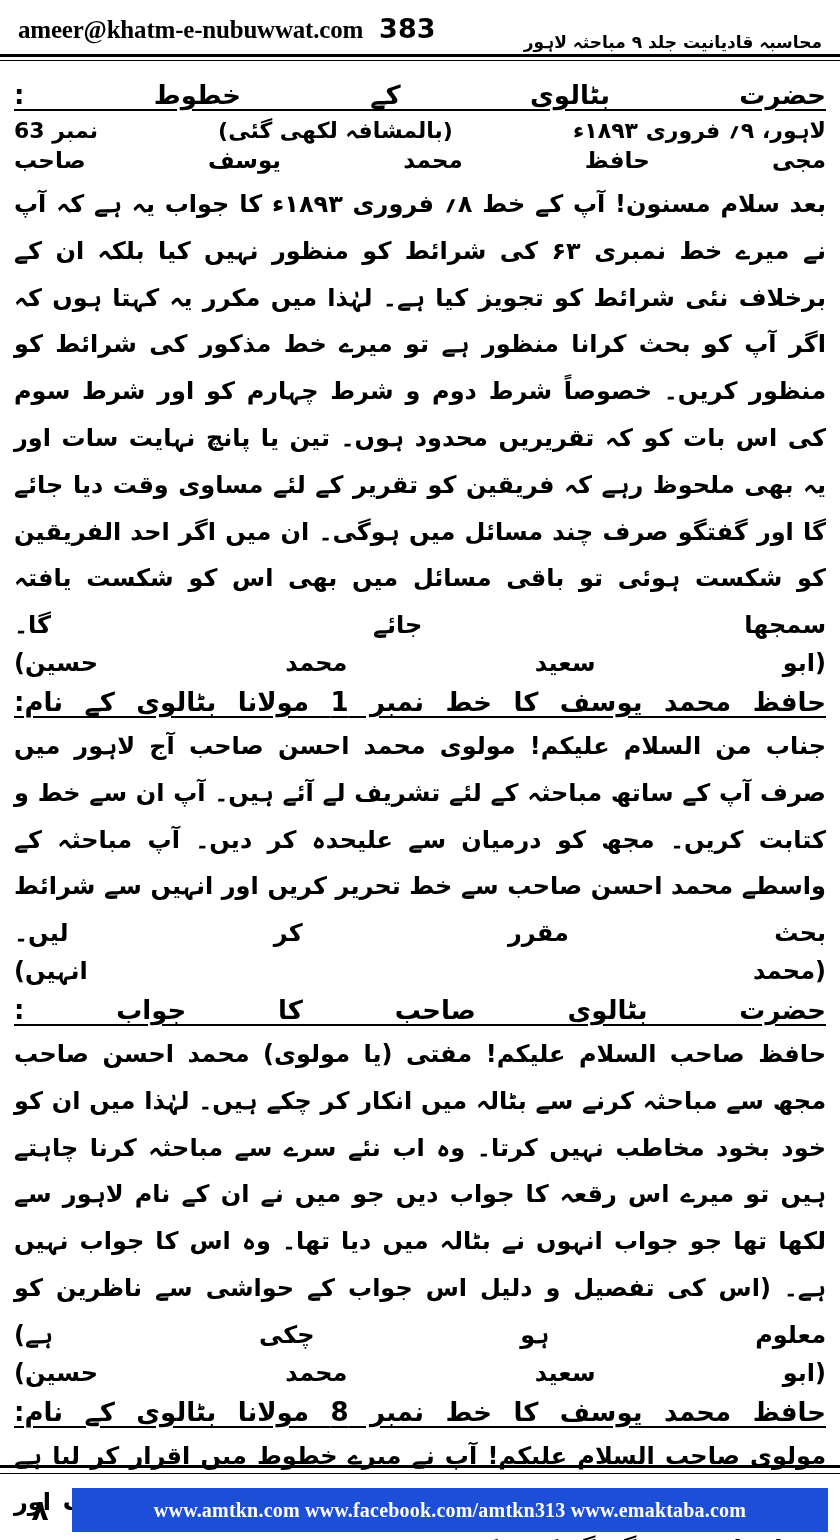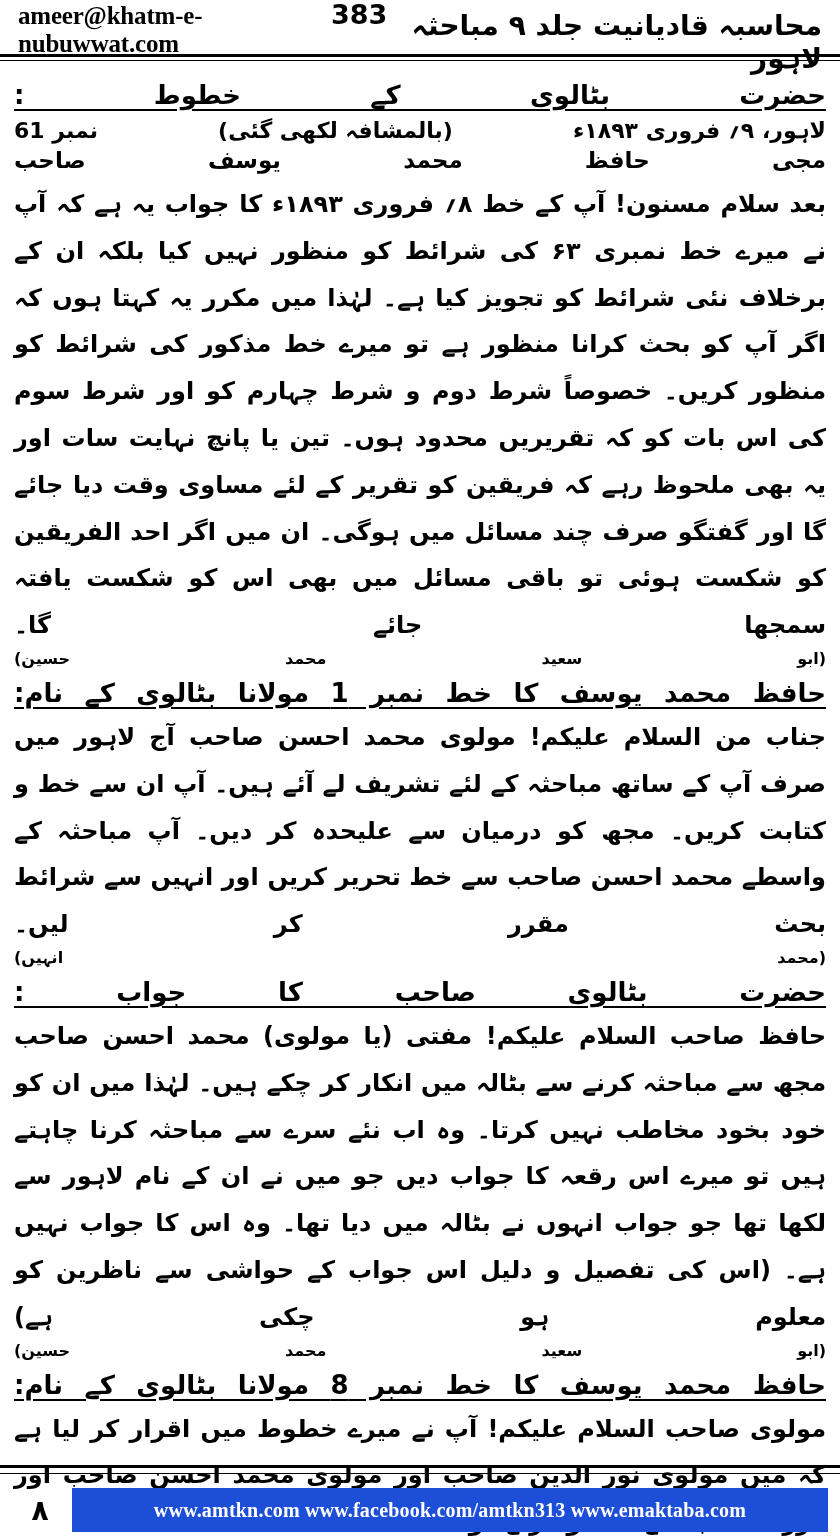--- a/index.html
+++ b/index.html
@@ -48,21 +48,21 @@
     font-size: 25px;
     font-weight: bold;
     letter-spacing: -0.2px;
   }
   .hdr-pageno {
     font-size: 27px;
     font-weight: bold;
     font-family: "DejaVu Sans", sans-serif;
   }
   .hdr-right {
-    font-size: 28px;
+    font-size: 17px;
     font-weight: bold;
     direction: rtl;
     font-family: "DejaVu Sans", sans-serif;
     margin-top: 28px;
   }
   .rule-top {
     position: absolute;
     top: 54px;
     left: 0;
     right: 0;
@@ -129,21 +129,21 @@
     font-weight: bold;
     margin: 2px 0 6px 0;
     direction: rtl;
     text-align: justify;
     text-align-last: justify;
   }
   .para.last-right { text-align-last: right; }
 
   .signature {
     direction: rtl;
-    font-size: 16px;
+    font-size: 24px;
     font-weight: bold;
     font-family: "DejaVu Sans", sans-serif;
     margin-top: -6px;
   }
   .signature.left { text-align: left; }
   .rule-bottom {
     position: absolute;
     left: 0;
     right: 0;
     bottom: 72px;
@@ -204,21 +204,21 @@
   <div class="rule-top"></div>
   <div class="rule-top2"></div>
 
   <div class="content">
 
     <div class="heading right">حضرت بٹالوی کے خطوط :</div>
 
     <div class="meta-line">
       <span>لاہور، ۹؍ فروری ۱۸۹۳ء</span>
       <span>(بالمشافہ لکھی گئی)</span>
-      <span>نمبر 61</span>
+      <span>نمبر 63</span>
     </div>
 
     <div class="addressee">مجی حافظ محمد یوسف صاحب</div>
 
     <div class="para">بعد سلام مسنون! آپ کے خط ۸؍ فروری ۱۸۹۳ء کا جواب یہ ہے کہ آپ نے میرے خط نمبری ۶۳ کی شرائط کو منظور نہیں کیا بلکہ ان کے برخلاف نئی شرائط کو تجویز کیا ہے۔ لہٰذا میں مکرر یہ کہتا ہوں کہ اگر آپ کو بحث کرانا منظور ہے تو میرے خط مذکور کی شرائط کو منظور کریں۔ خصوصاً شرط دوم و شرط چہارم کو اور شرط سوم کی اس بات کو کہ تقریریں محدود ہوں۔ تین یا پانچ نہایت سات اور یہ بھی ملحوظ رہے کہ فریقین کو تقریر کے لئے مساوی وقت دیا جائے گا اور گفتگو صرف چند مسائل میں ہوگی۔ ان میں اگر احد الفریقین کو شکست ہوئی تو باقی مسائل میں بھی اس کو شکست یافتہ سمجھا جائے گا۔</div>
     <div class="signature left">(ابو سعید محمد حسین)</div>
 
     <div class="heading right">حافظ محمد یوسف کا خط نمبر 1 مولانا بٹالوی کے نام:</div>
     <div class="para">جناب من السلام علیکم! مولوی محمد احسن صاحب آج لاہور میں صرف آپ کے ساتھ مباحثہ کے لئے تشریف لے آئے ہیں۔ آپ ان سے خط و کتابت کریں۔ مجھ کو درمیان سے علیحدہ کر دیں۔ آپ مباحثہ کے واسطے محمد احسن صاحب سے خط تحریر کریں اور انہیں سے شرائط بحث مقرر کر لیں۔</div>
     <div class="signature left">(محمد انہیں)</div>

